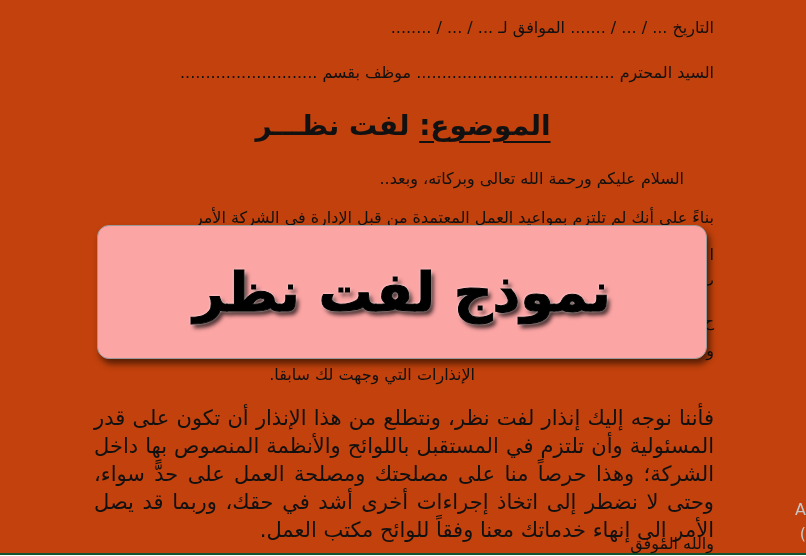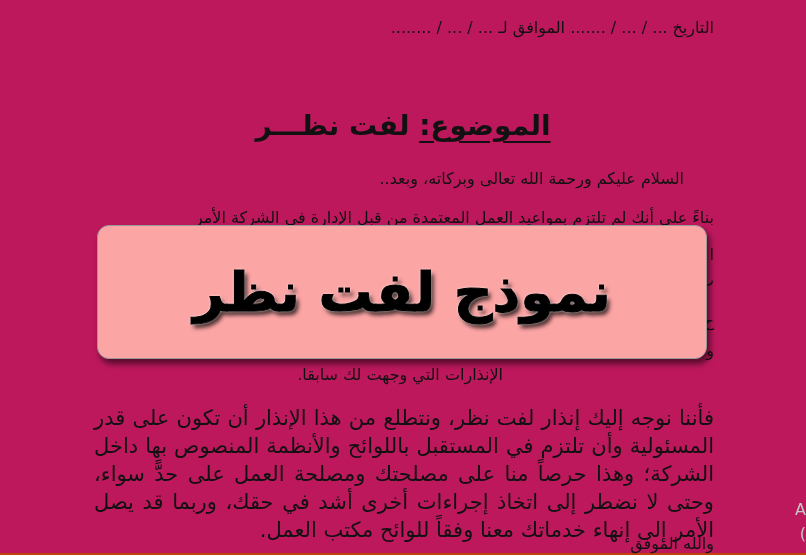--- a/index.html
+++ b/index.html
@@ -4,41 +4,41 @@
 <style>
   html, body { margin: 0; padding: 0; }
   body {
     width: 806px; height: 556px; overflow: hidden; position: relative;
     background: #ffffff;
     font-family: "DejaVu Sans", "Liberation Sans", sans-serif;
     color: #111;
   }
   .page {
     position: absolute; left: 0; top: 0; width: 806px; height: 553px;
-    background: #be185d;
-    border-bottom: 2px solid #c2410c;
+    background: #c2410c;
+    border-bottom: 2px solid #14532d;
   }
   .line {
     position: absolute; direction: rtl; white-space: nowrap;
     font-size: 16px; line-height: 22px;
   }
   .date-line { right: 92px; top: 17px; }
   .recipient-line { right: 92px; top: 62px; }
   .subject {
     position: absolute; top: 104px; left: 0; width: 806px; text-align: center;
     direction: rtl; font-size: 28px; font-weight: bold; line-height: 44px;
   }
   .subject .label { text-decoration: underline; text-underline-offset: 6px; }
   .greeting { right: 122px; top: 168px; }
   .para1-top {
     right: 92px; top: 207px; width: 700px; text-align: right;
     overflow: hidden; height: 18px;
   }
   .hidden-frag { position: absolute; font-size: 16px; line-height: 22px; direction: rtl; }
-  .para1-end { right: 303px; top: 364px; }
+  .para1-end { right: 331px; top: 364px; }
   .para2 {
     position: absolute; right: 92px; top: 404px; width: 620px;
     direction: rtl; text-align: justify; font-size: 21px; line-height: 28px;
   }
   .closing { right: 92px; top: 533px; }
   .overlay {
     position: absolute; left: 97px; top: 225px; width: 608px; height: 132px;
     background: #fca5a5; border: 1px solid #9a9a9a; border-radius: 12px;
     box-shadow: 3px 5px 6px rgba(0,0,0,0.55);
     display: flex; align-items: center; justify-content: center;
@@ -49,20 +49,21 @@
     text-shadow: 0 0 3px #fff, 3px 4px 4px rgba(0,0,0,0.75);
     -webkit-text-stroke: 1px #000;
   }
   .edge-glyph { position: absolute; right: 0; font-size: 16px; color: #c7c7c7; }
 </style>
 </head>
 <body>
 
 <div class="page">
   <div class="line date-line">التاريخ ... / ... / ....... الموافق لـ ... / ... / ........</div>
+  <div class="line recipient-line">السيد المحترم ....................................... موظف بقسم ...........................</div>
 
   <div class="subject">
     <span class="label">الموضوع:</span>
     <span>لفت نظـــر</span>
   </div>
 
   <div class="line para1-top">بناءً على أنك لم تلتزم بمواعيد العمل المعتمدة من قبل الإدارة في الشركة الأمر</div>
 
   <div class="line greeting">السلام عليكم ورحمة الله تعالى وبركاته، وبعد..</div>
 

